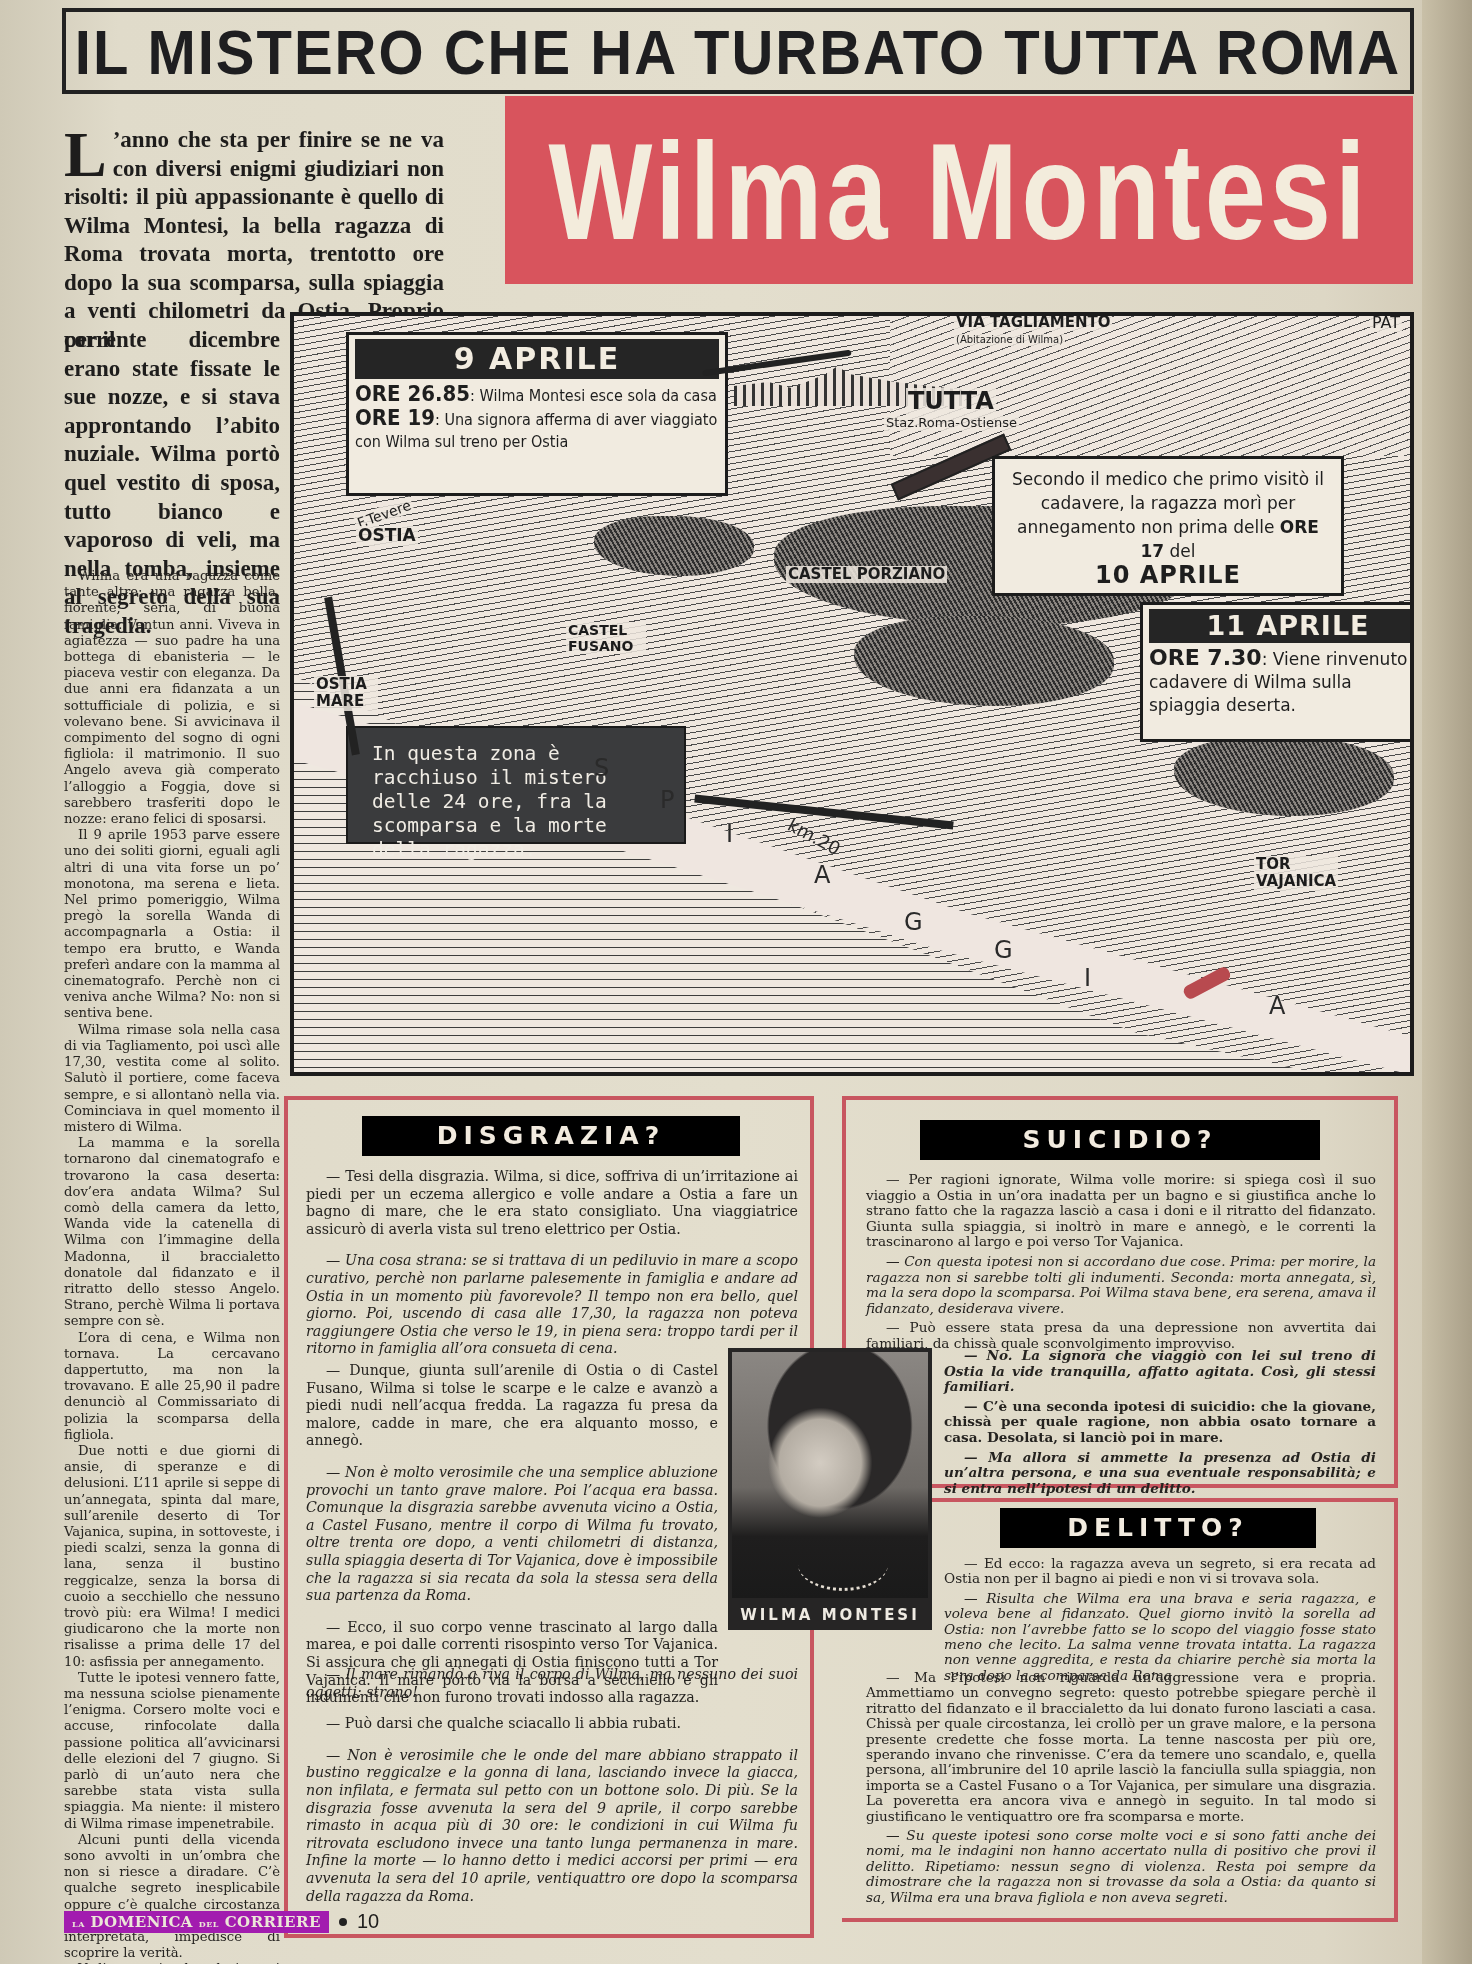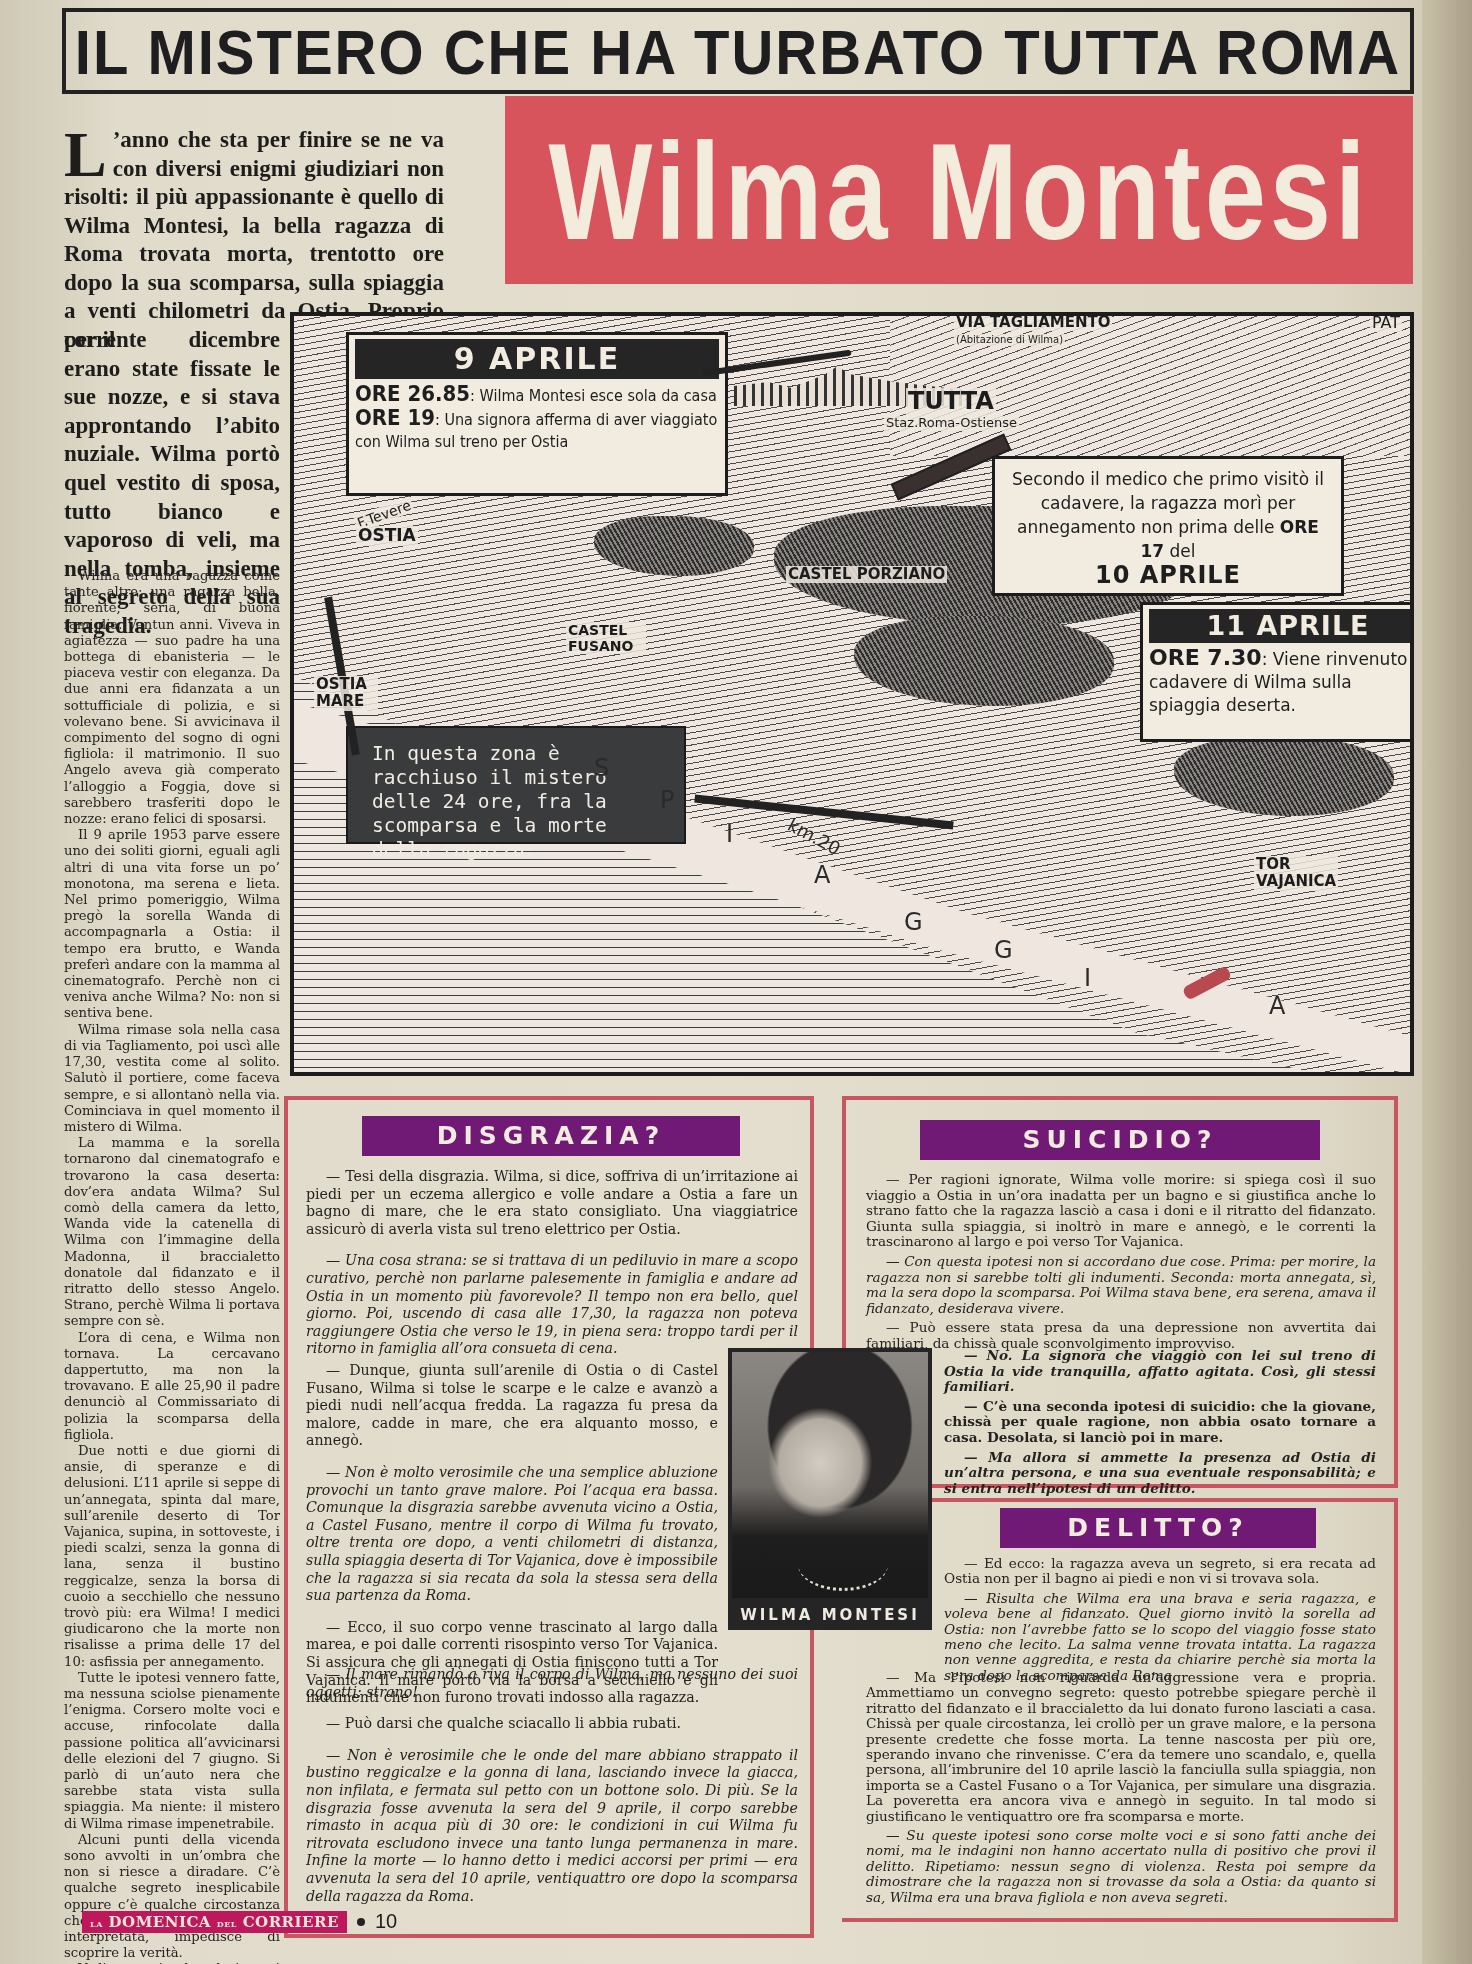--- a/index.html
+++ b/index.html
@@ -84,42 +84,42 @@
 
   .maplabel { position:absolute; font-family:"DejaVu Sans", sans-serif; font-weight:bold; color:#1c1c1c;
     background:rgba(239,231,223,0.85); padding:0 2px; line-height:1.15; }
   .maplabel.thin { font-weight:normal; }
   .spiaggia { position:absolute; font-family:"DejaVu Sans", sans-serif; font-size:24px; color:#2a2a2a; }
 
   .arrow { position:absolute; background:#222; }
 
   
   .box { position:absolute; border:4px solid #c85660; box-sizing:border-box; }
-  .box-title { position:absolute; background:#701a75; color:#f2ebdf; font-family:"DejaVu Sans", sans-serif;
+  .box-title { position:absolute; background:#000000; color:#f2ebdf; font-family:"DejaVu Sans", sans-serif;
     font-weight:bold; text-align:center; letter-spacing:6px; }
   .txt { position:absolute; font-family:"DejaVu Serif", serif; font-size:14.2px; line-height:17.6px;
     text-align:justify; color:#252320; }
   .txt p { margin:0 0 14px 0; text-indent:20px; }
   .txt p.i { font-style:italic; }
   .txt.tight p { margin:0 0 4px 0; }
 
   .portrait { position:absolute; left:728px; top:1348px; width:204px; height:282px; background:#262525; }
   .portrait .photo { position:absolute; left:4px; top:4px; width:196px; height:246px;
     background:radial-gradient(ellipse 38% 32% at 45% 45%, #d3ccc2 0%, #b3aca2 55%, transparent 70%),
                radial-gradient(ellipse 60% 55% at 55% 30%, #2a2828 0%, #2a2828 60%, transparent 62%),
                linear-gradient(180deg,#8b8783 0%,#6d6965 55%,#1f1e1e 75%,#1a1a1a 100%); }
   .portrait .pearls { position:absolute; left:70px; top:190px; width:90px; height:50px;
     border-bottom:3px dotted #e4ddd2; border-radius:0 0 60% 60%; }
   .portrait .caption { position:absolute; left:0; bottom:0; width:204px; height:30px; color:#eeeae2;
     font-family:"DejaVu Sans", sans-serif; font-weight:bold; font-size:15px; letter-spacing:3px;
     text-align:center; line-height:30px; }
 
   .footer { position:absolute; left:64px; top:1910px; display:flex; align-items:center; gap:10px; }
-  .footer .logo { background:#be185d; color:#ece6d8; font-family:"DejaVu Serif", serif; font-weight:bold;
-    font-size:15px; padding:2px 8px; letter-spacing:0.5px;margin-left:18px; }
+  .footer .logo { background:#a21caf; color:#ece6d8; font-family:"DejaVu Serif", serif; font-weight:bold;
+    font-size:15px; padding:2px 8px; letter-spacing:0.5px; }
   .footer .logo small { font-size:8px; }
   .footer .dot { width:8px; height:8px; border-radius:50%; background:#222; }
   .footer .pg { font-family:"Liberation Sans", sans-serif; font-size:20px; }
 </style>
 </head>
 <body>
 
 <div class="page"></div>
 <div class="right-edge"></div>
 

